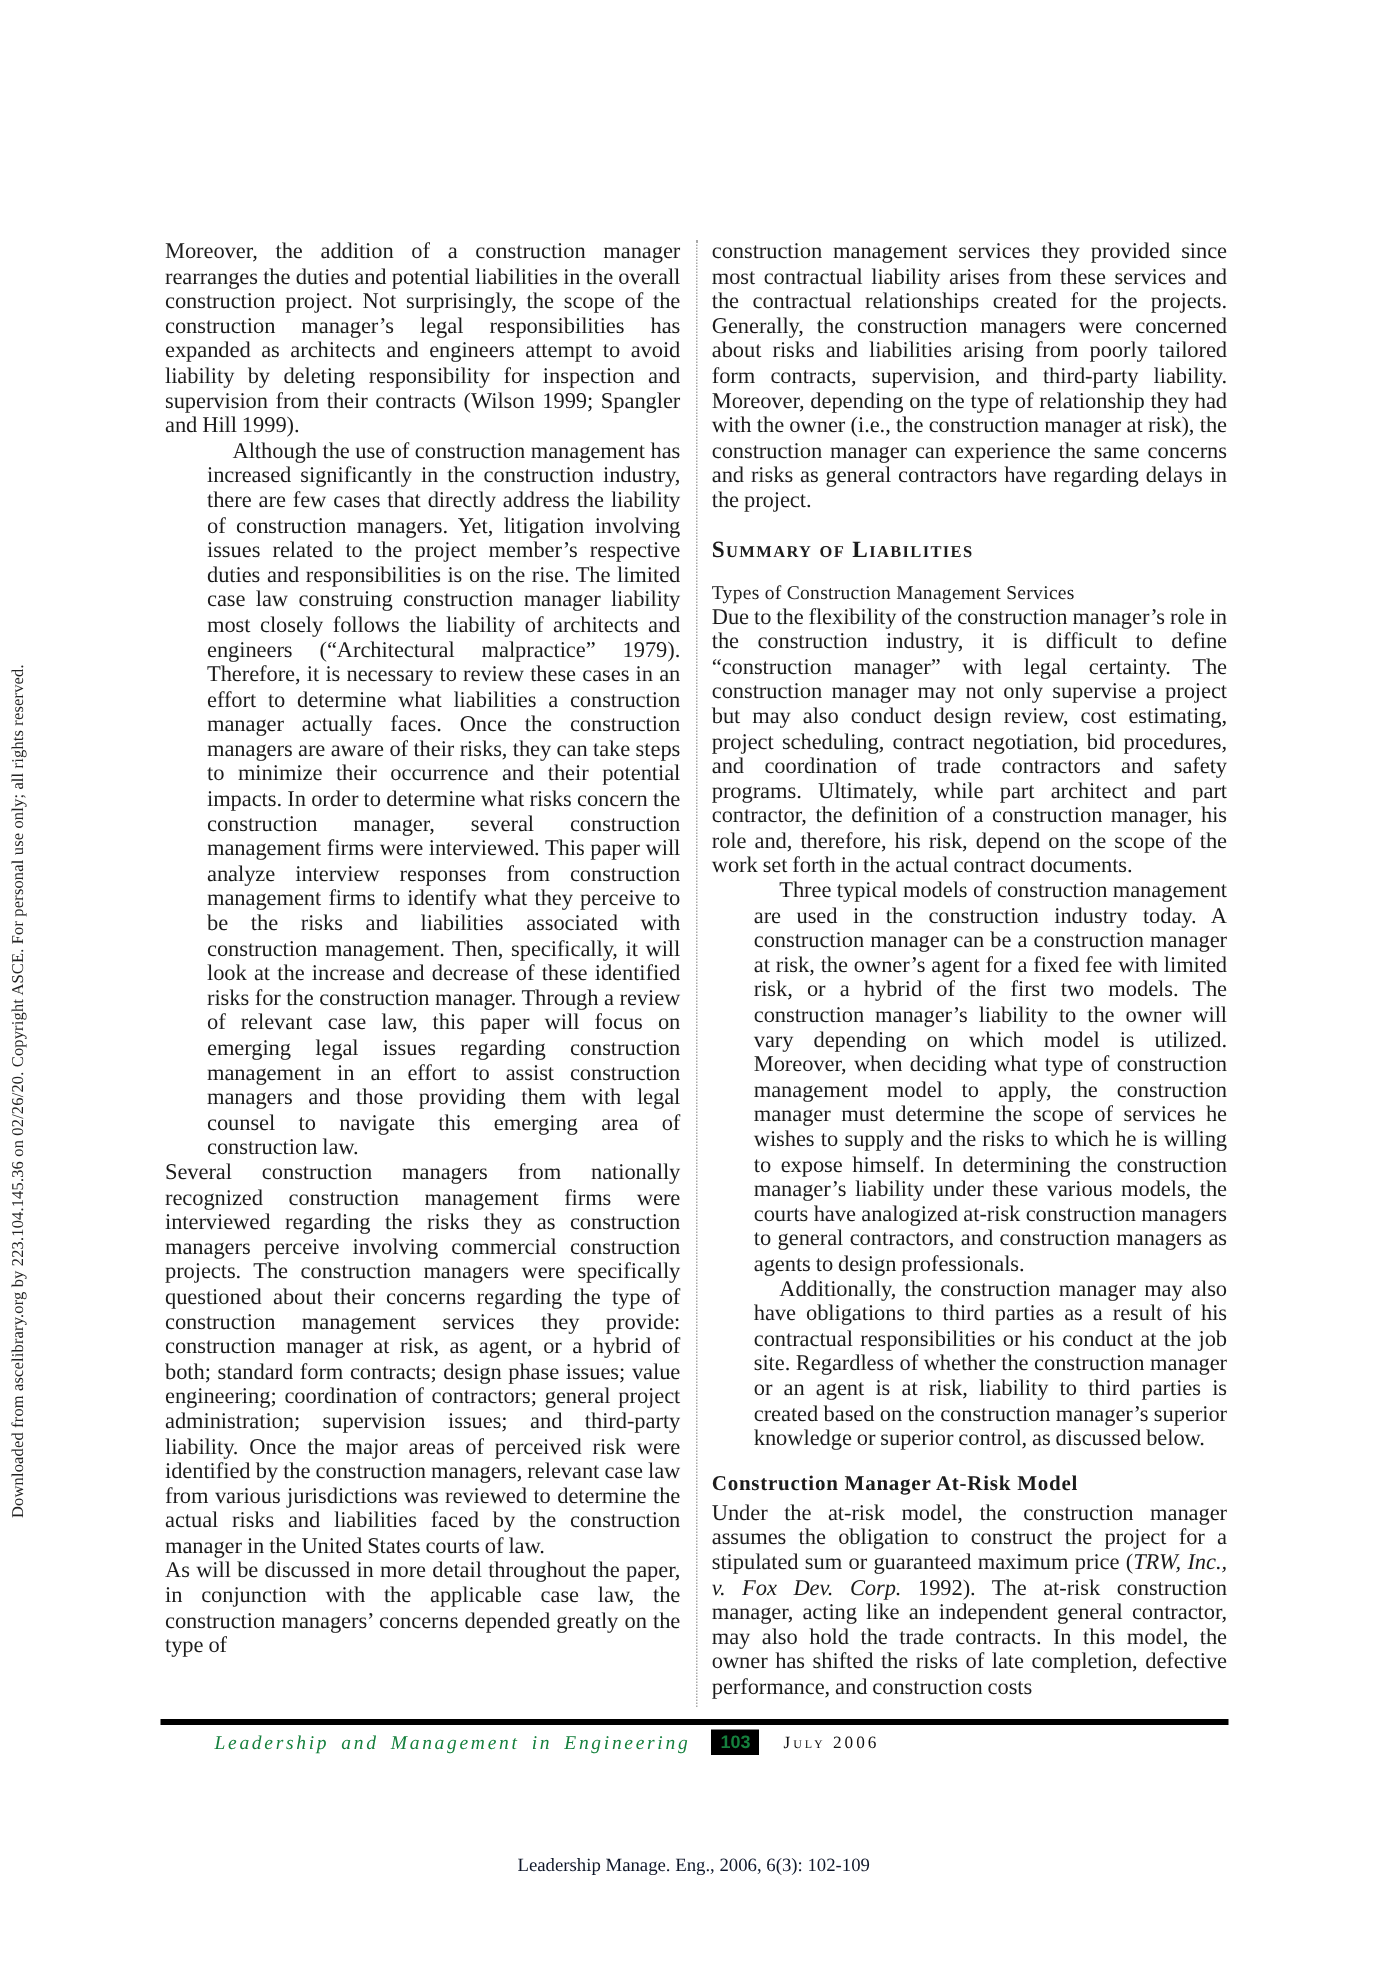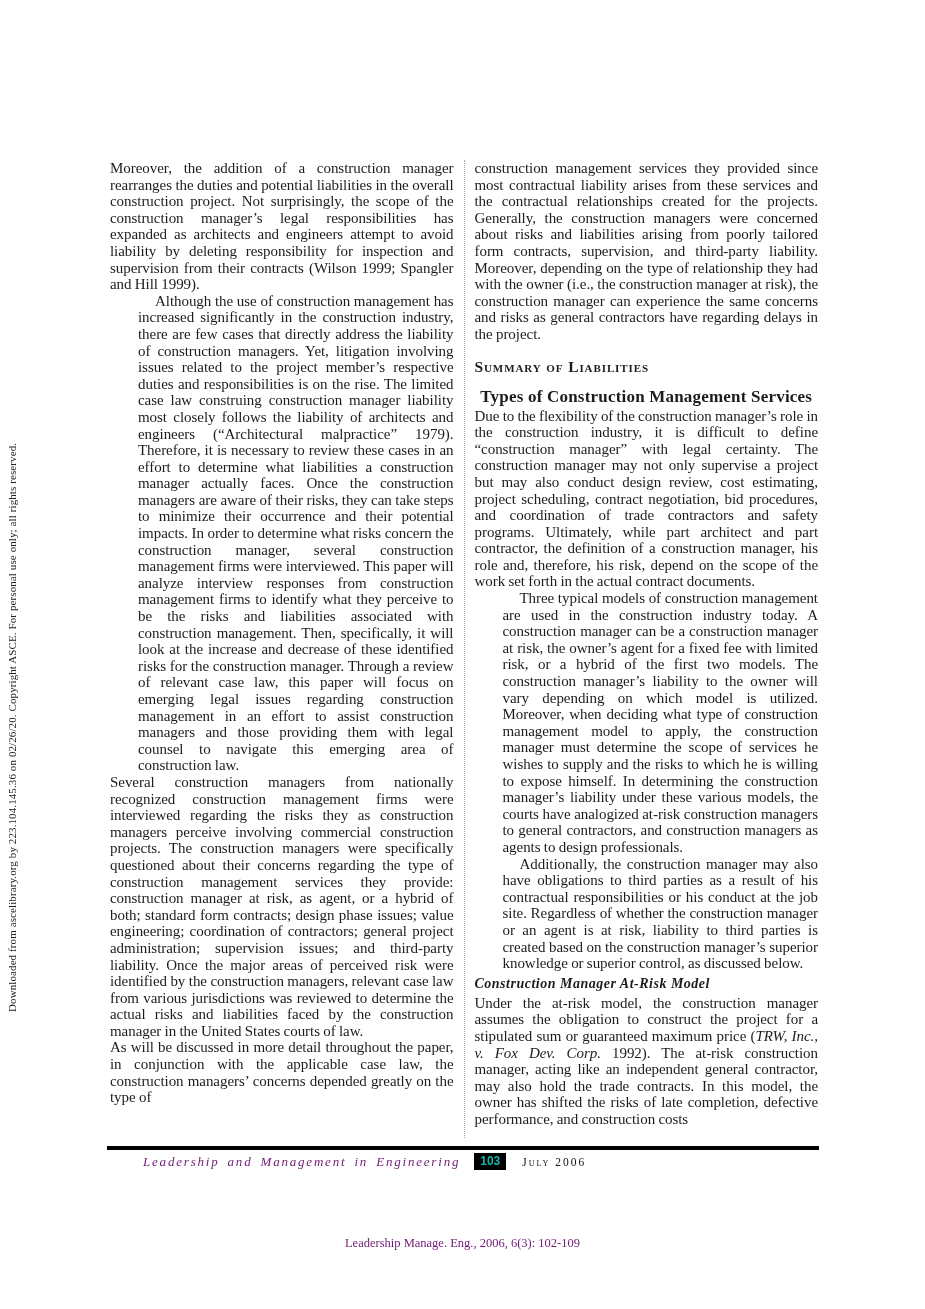--- a/index.html
+++ b/index.html
@@ -56,30 +56,28 @@
   .indent { text-indent: 17px; margin-left: 28px; }
   .h2 {
     margin: 15px 0 4px 0;
     font-size: 15.5px;
     font-weight: bold;
     font-variant: small-caps;
     letter-spacing: 0.9px;
   }
   .h3 {
     margin: 11px 0 1px 0;
-    font-size: 17px;
-    font-weight: bold;
+    font-size: 13px;
+    font-weight: normal;
     letter-spacing: 0.2px;
-    text-align: center;
   }
   .h3i {
-    font-style: italic;
     font-size: 14px;
     letter-spacing: 0.5px;
-    margin-top: 4px;
+    margin-top: 14px;
     margin-bottom: 3px;
   }
   .p i { font-style: italic; }
 
   
   .footer-rule {
     position: absolute;
     left: 107px;
     top: 1146px;
     width: 712px;
@@ -93,27 +91,27 @@
     display: flex;
     align-items: center;
     padding-left: 36px;
     box-sizing: border-box;
   }
   .journal {
     font-style: italic;
     font-size: 13px;
     letter-spacing: 1.8px;
     word-spacing: 3px;
-    color: #701a75;
+    color: #15803d;
   }
   .badge {
     display: inline-block;
     margin-left: 14px;
     background: #000;
-    color: #14b8a6;
+    color: #15803d;
     font-family: "Liberation Sans", "DejaVu Sans", sans-serif;
     font-weight: bold;
     font-size: 12px;
     padding: 2px 6px 2px 6px;
     line-height: 13px;
   }
   .date {
     margin-left: 16px;
     font-variant: small-caps;
     font-size: 11.5px;
@@ -122,21 +120,21 @@
     text-align: center;
   }
 
   .citation {
     position: absolute;
     left: 0;
     top: 1236px;
     width: 925px;
     text-align: center;
     font-size: 12.5px;
-    color: #701a75;
+    color: #0f172a;
   }
 </style>
 </head>
 <body>
 
 <div class="page">
 
   <div class="vertical-note">Downloaded from ascelibrary.org by 223.104.145.36 on 02/26/20. Copyright ASCE. For personal use only; all rights reserved.</div>
 
   <div class="content">

